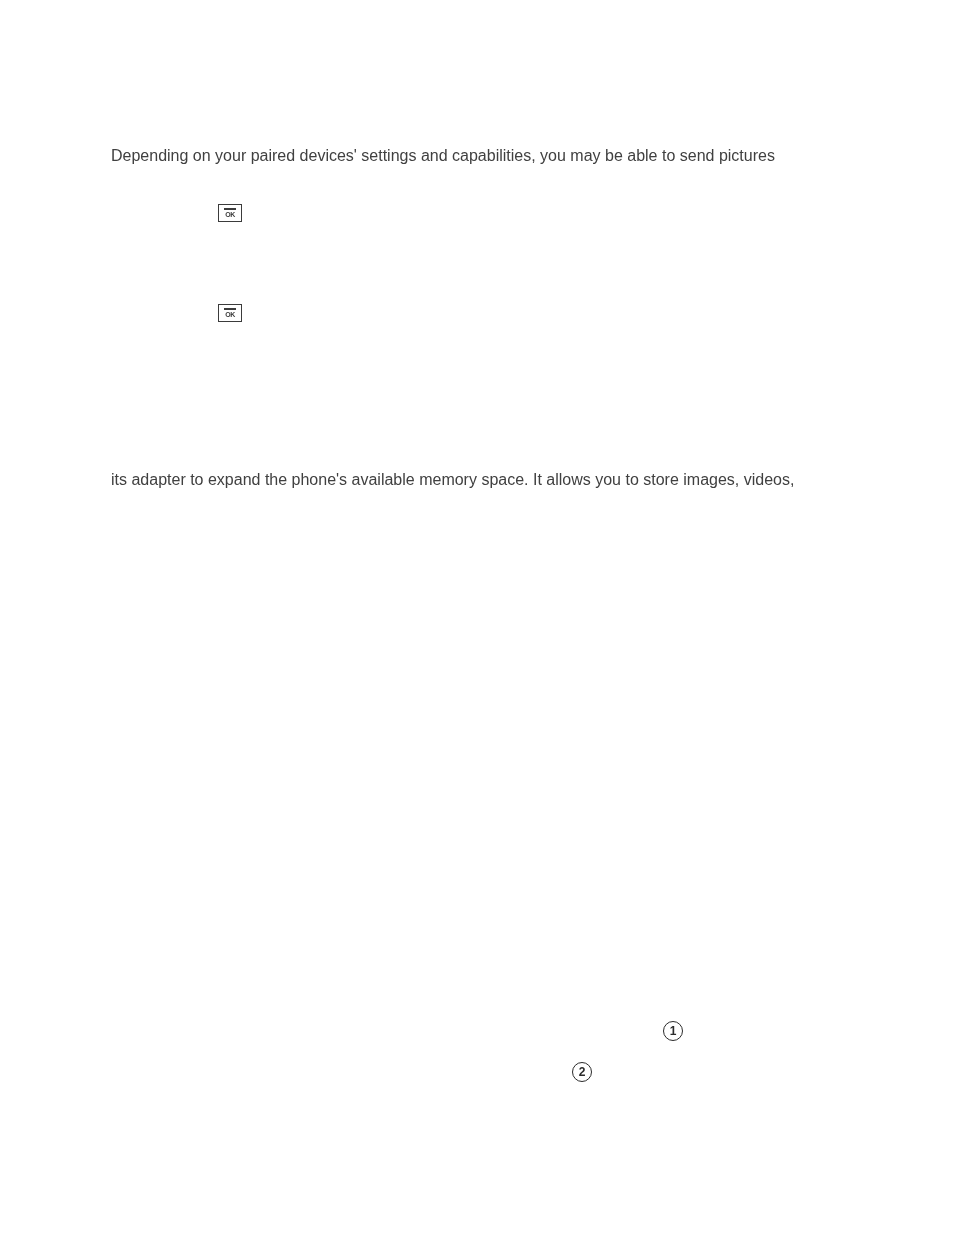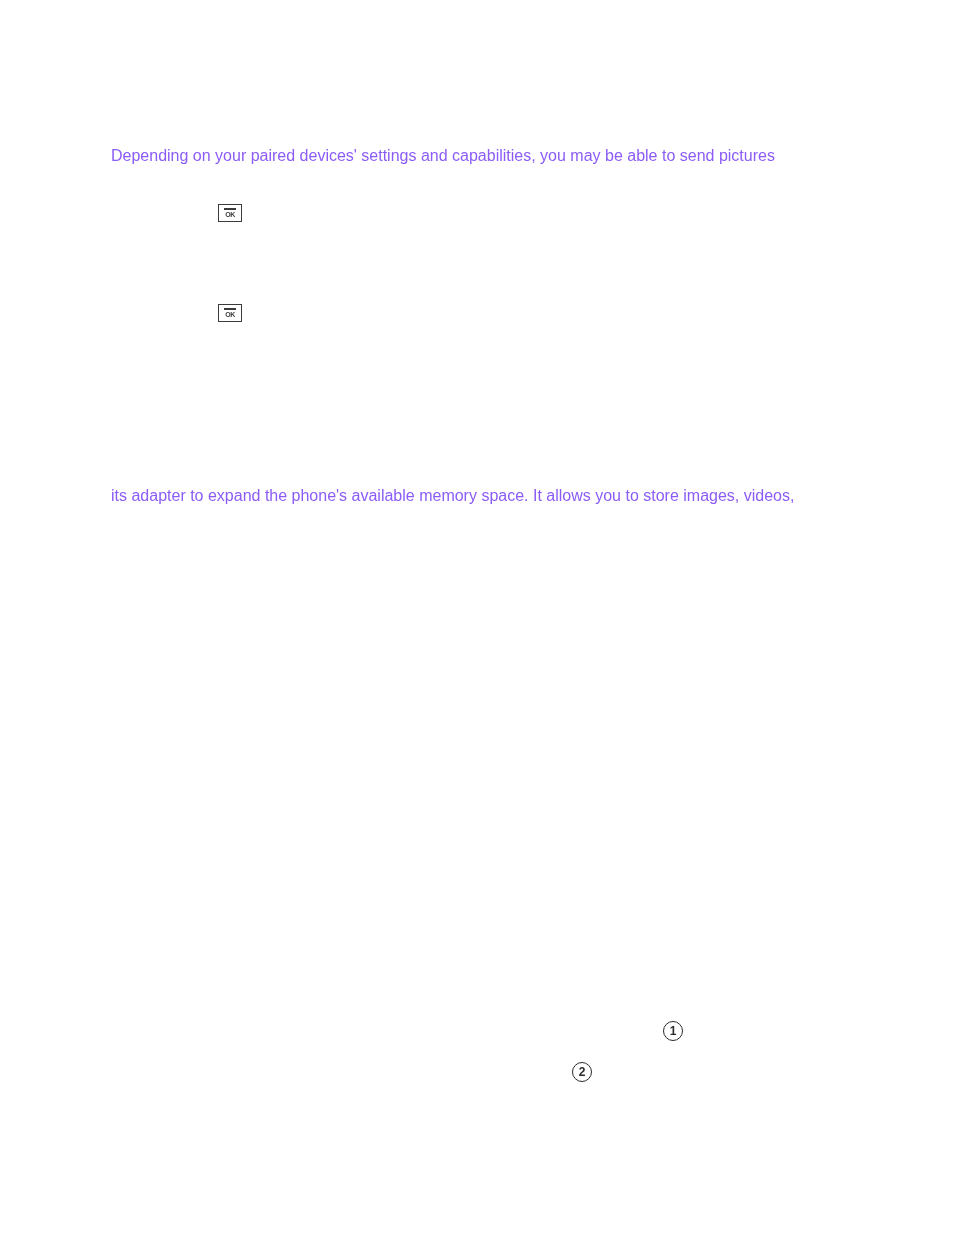--- a/index.html
+++ b/index.html
@@ -6,21 +6,21 @@
       margin: 0;
       padding: 0;
       width: 954px;
       height: 1235px;
       font-family: Arial, Helvetica, sans-serif;
       background: #ffffff;
       position: relative;
     }
     .paragraph {
       position: absolute;
-      color: #8b5cf6;
+      color: #404040;
       font-size: 16px;
       line-height: 1.4;
     }
     .ok-icon {
       position: absolute;
       width: 22px;
       height: 16px;
       border: 1.5px solid #3b3b3b;
       display: flex;
       flex-direction: column;
@@ -65,17 +65,17 @@
 <div class="ok-icon" style="left: 218px; top: 204px;">
   <div class="top-line"></div>
   <div class="ok-text">OK</div>
 </div>
 
 <div class="ok-icon" style="left: 218px; top: 304px;">
   <div class="top-line"></div>
   <div class="ok-text">OK</div>
 </div>
 
-<div class="paragraph" style="left: 111px; top: 485px;">its adapter to expand the phone's available memory space. It allows you to store images, videos,</div>
+<div class="paragraph" style="left: 111px; top: 469px;">its adapter to expand the phone's available memory space. It allows you to store images, videos,</div>
 
 <div class="circled-number" style="left: 663px; top: 1021px;">1</div>
 
 <div class="circled-number" style="left: 572px; top: 1062px;">2</div>
 
 </body></html>

